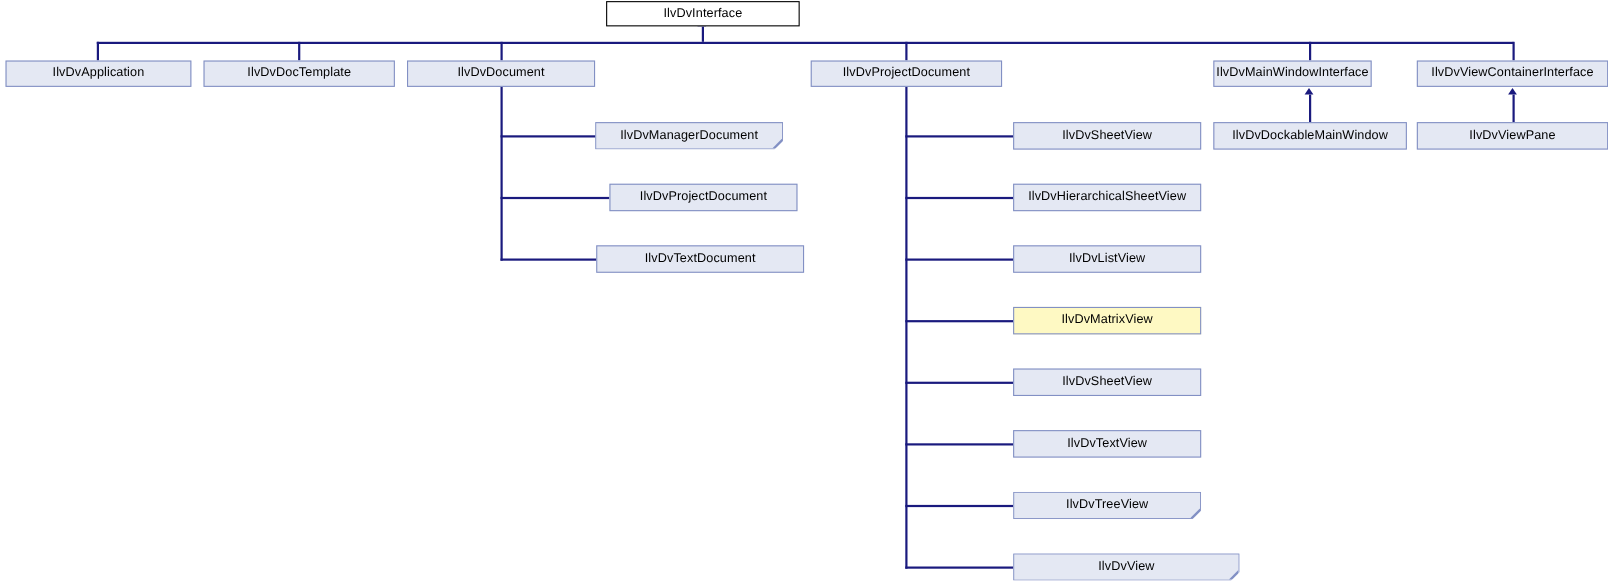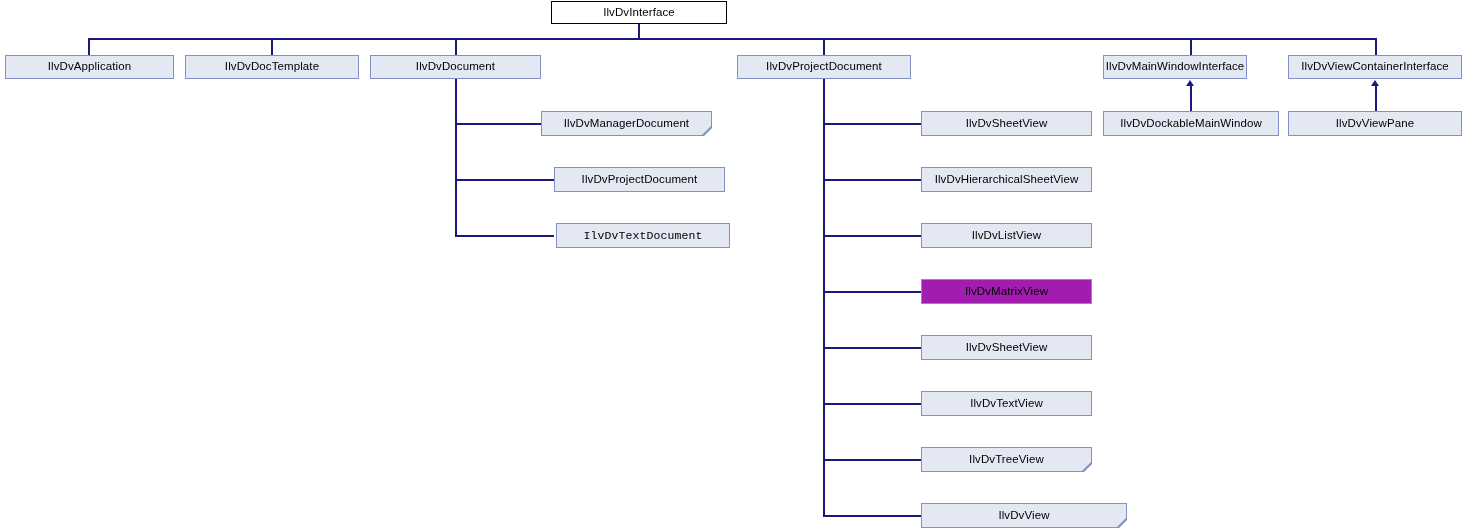--- a/index.html
+++ b/index.html
@@ -127,33 +127,33 @@
       <div class="node" style="left: 1288px; top: 55px; width: 174px; height: 24px; background: rgb(228, 232, 243); border-color: rgb(130, 144, 196);">
         <span>IlvDvViewContainerInterface</span>
       </div>
       <div class="node folded" style="left: 541px; top: 111px; width: 171px; height: 25px; background: rgb(228, 232, 243); border-color: rgb(130, 144, 196);">
         <span>IlvDvManagerDocument</span>
         <span class="fold" style="background: rgb(130, 144, 196);"></span>
       </div>
       <div class="node" style="left: 554px; top: 167px; width: 171px; height: 25px; background: rgb(228, 232, 243); border-color: rgb(130, 144, 196);">
         <span>IlvDvProjectDocument</span>
       </div>
-      <div class="node" style="left: 556px; top: 223px; width: 174px; height: 25px; background: rgb(228, 232, 243); border-color: rgb(130, 144, 196); font-family: Liberation Mono, monospace;">
+      <div class="node" style="left: 542px; top: 223px; width: 189px; height: 25px; background: rgb(228, 232, 243); border-color: rgb(130, 144, 196);">
         <span>IlvDvTextDocument</span>
       </div>
       <div class="node" style="left: 921px; top: 111px; width: 171px; height: 25px; background: rgb(228, 232, 243); border-color: rgb(130, 144, 196);">
         <span>IlvDvSheetView</span>
       </div>
       <div class="node" style="left: 921px; top: 167px; width: 171px; height: 25px; background: rgb(228, 232, 243); border-color: rgb(130, 144, 196);">
         <span>IlvDvHierarchicalSheetView</span>
       </div>
       <div class="node" style="left: 921px; top: 223px; width: 171px; height: 25px; background: rgb(228, 232, 243); border-color: rgb(130, 144, 196);">
         <span>IlvDvListView</span>
       </div>
-      <div class="node" style="left: 921px; top: 279px; width: 171px; height: 25px; background: #a21caf; border-color: rgb(130, 144, 196);">
+      <div class="node" style="left: 921px; top: 279px; width: 171px; height: 25px; background: #fef9c3; border-color: rgb(130, 144, 196);">
         <span>IlvDvMatrixView</span>
       </div>
       <div class="node" style="left: 921px; top: 335px; width: 171px; height: 25px; background: rgb(228, 232, 243); border-color: rgb(130, 144, 196);">
         <span>IlvDvSheetView</span>
       </div>
       <div class="node" style="left: 921px; top: 391px; width: 171px; height: 25px; background: rgb(228, 232, 243); border-color: rgb(130, 144, 196);">
         <span>IlvDvTextView</span>
       </div>
       <div class="node folded" style="left: 921px; top: 447px; width: 171px; height: 25px; background: rgb(228, 232, 243); border-color: rgb(130, 144, 196); text-align: center;">
         <span>IlvDvTreeView</span>

